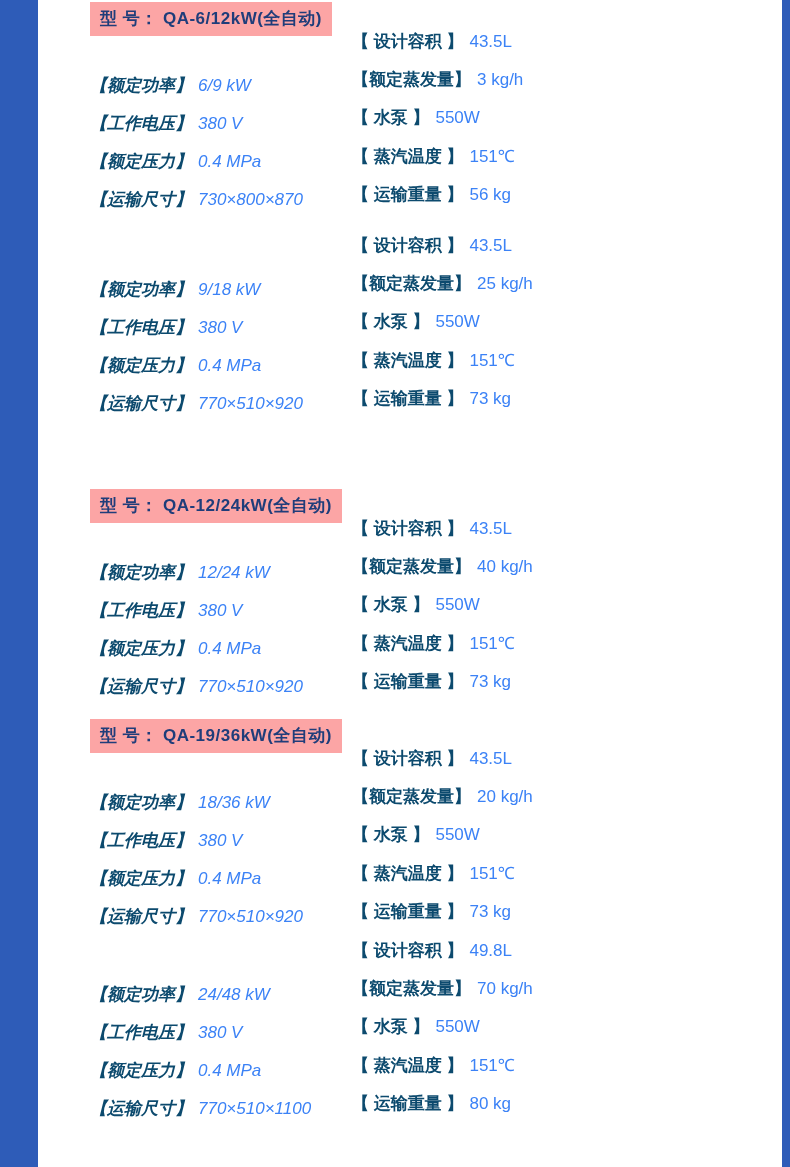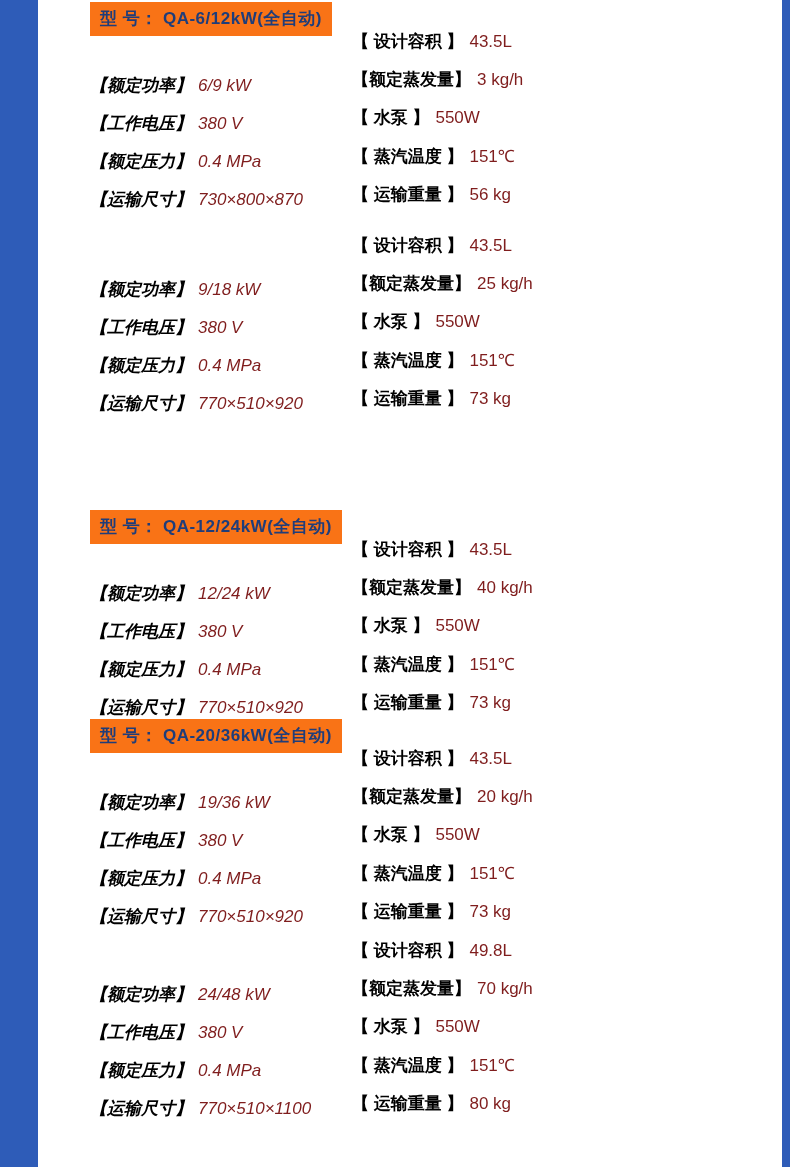--- a/index.html
+++ b/index.html
@@ -34,21 +34,21 @@
     background: #ffffff;
   }
 
   .block {
     position: relative;
     padding-left: 52px;
   }
 
   .model-badge {
     display: inline-block;
-    background: #f97316;
+    background: #fca5a5;
     color: #1f3d7a;
     font-size: 17px;
     font-weight: bold;
     padding: 5px 10px 6px 10px;
     letter-spacing: 0.5px;
     white-space: nowrap;
   }
 
   .rows {
     display: flex;
@@ -66,26 +66,26 @@
 
   .spec-row {
     font-size: 17px;
     color: #1a1a1a;
     white-space: nowrap;
     display: flex;
     align-items: baseline;
   }
   .spec-label {
     font-weight: bold;
-    color: #000000;
+    color: #0c4a6e;
   }
   .spec-value {
     margin-left: 6px;
     font-weight: normal;
-    color: #7f1d1d;
+    color: #3b82f6;
   }
 </style>
 </head>
 <body>
 
 <div class="rail left"></div>
 <div class="rail right"></div>
 
 <div class="sheet">
   <div id="blocks-container">
@@ -166,21 +166,21 @@
             <div class="spec-row" style="margin-bottom: 15px;">
               <span class="spec-label">【 蒸汽温度 】</span>
               <span class="spec-value">151℃</span>
             </div>
             <div class="spec-row" style="margin-bottom: 15px;">
               <span class="spec-label">【 运输重量 】</span>
               <span class="spec-value">73 kg</span>
             </div>
           </div>
         </div></div>
-      <div class="block" style="position: absolute; top: 489px; left: 0px; right: 0px; margin-top: 21px;"><div class="model-badge"><span>型 号：</span><span>  QA-12/24kW(全自动)</span></div><div class="rows" style="margin-top: 16px;">
+      <div class="block" style="position: absolute; top: 489px; left: 0px; right: 0px;"><div class="model-badge"><span>型 号：</span><span>  QA-12/24kW(全自动)</span></div><div class="rows" style="margin-top: 16px;">
           <div class="col-left">
             <div class="spec-row" style="margin-bottom: 15px; margin-top: 22px;">
               <span class="spec-label">【额定功率】</span>
               <span class="spec-value">12/24 kW</span>
             </div>
             <div class="spec-row" style="margin-bottom: 15px;">
               <span class="spec-label">【工作电压】</span>
               <span class="spec-value">380 V</span>
             </div>
             <div class="spec-row" style="margin-bottom: 15px;">
@@ -208,25 +208,25 @@
             <div class="spec-row" style="margin-bottom: 15px;">
               <span class="spec-label">【 蒸汽温度 】</span>
               <span class="spec-value">151℃</span>
             </div>
             <div class="spec-row" style="margin-bottom: 15px;">
               <span class="spec-label">【 运输重量 】</span>
               <span class="spec-value">73 kg</span>
             </div>
           </div>
         </div></div>
-      <div class="block" style="position: absolute; top: 719px; left: 0px; right: 0px;"><div class="model-badge"><span>型 号：</span><span>  QA-20/36kW(全自动)</span></div><div class="rows" style="margin-top: 16px;">
-          <div class="col-left">
-            <div class="spec-row" style="margin-bottom: 15px; margin-top: 22px;">
-              <span class="spec-label">【额定功率】</span>
-              <span class="spec-value">19/36 kW</span>
+      <div class="block" style="position: absolute; top: 719px; left: 0px; right: 0px;"><div class="model-badge"><span>型 号：</span><span>  QA-19/36kW(全自动)</span></div><div class="rows" style="margin-top: 16px;">
+          <div class="col-left">
+            <div class="spec-row" style="margin-bottom: 15px; margin-top: 22px;">
+              <span class="spec-label">【额定功率】</span>
+              <span class="spec-value">18/36 kW</span>
             </div>
             <div class="spec-row" style="margin-bottom: 15px;">
               <span class="spec-label">【工作电压】</span>
               <span class="spec-value">380 V</span>
             </div>
             <div class="spec-row" style="margin-bottom: 15px;">
               <span class="spec-label">【额定压力】</span>
               <span class="spec-value">0.4 MPa</span>
             </div>
             <div class="spec-row" style="margin-bottom: 15px;">

